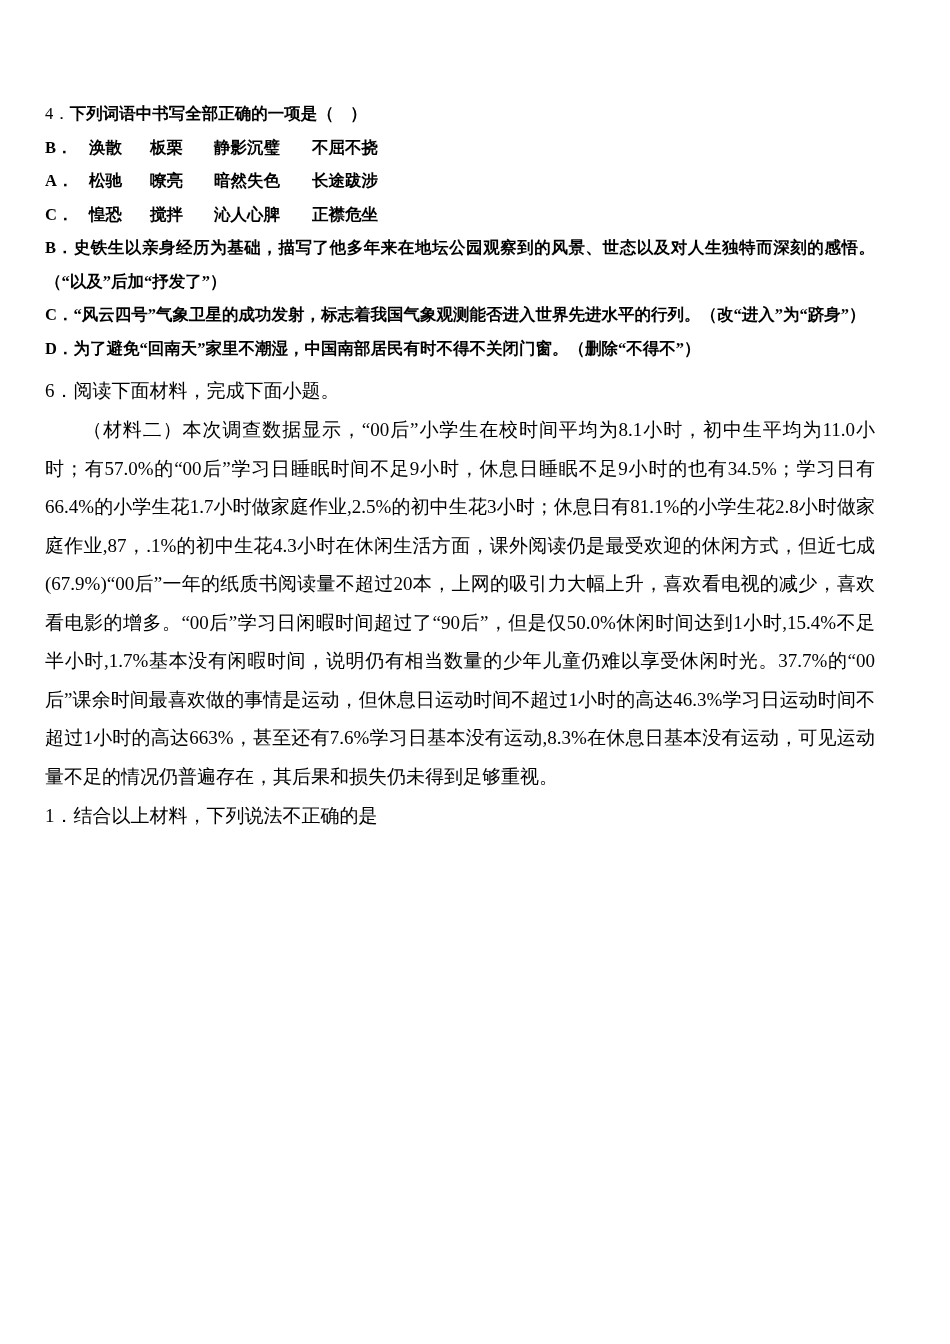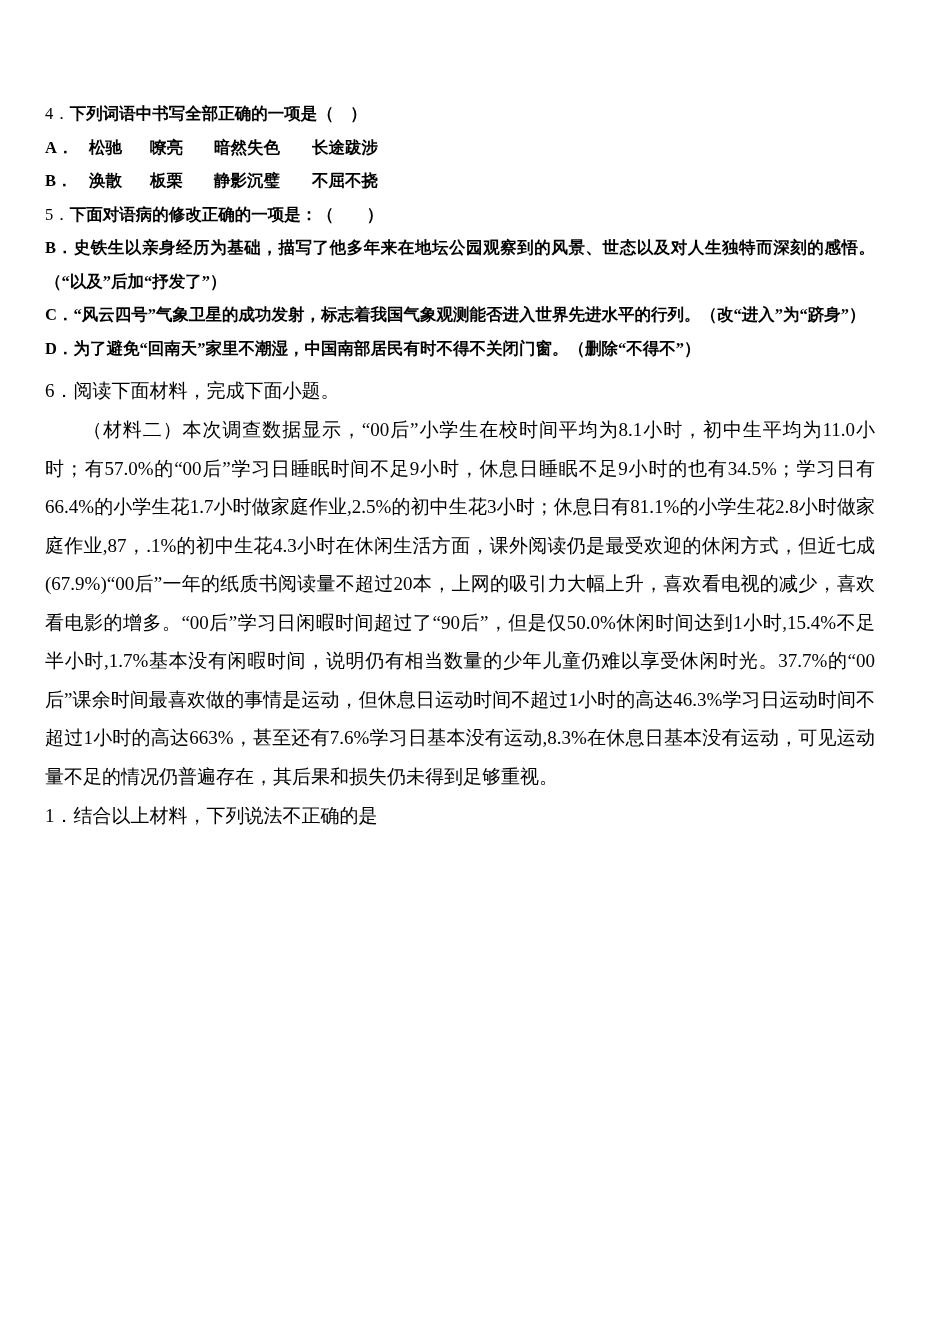--- a/index.html
+++ b/index.html
@@ -39,29 +39,31 @@
 </style>
 </head>
 <body>
 
 <div class="page">
 
   <section class="q-bold">
     <p><span class="qnum">4．</span><span>下列词语中书写全部正确的一项是（　）</span></p>
 
     <p class="optrow">
+      <span class="olabel">B．</span><span class="w w1">涣散</span><span class="w w2">板栗</span><span class="w w3">静影沉璧</span><span class="w w4">不屈不挠</span>
+    </p>
+    <p class="optrow">
       <span class="olabel">A．</span><span class="w w1">松驰</span><span class="w w2">嘹亮</span><span class="w w3">暗然失色</span><span class="w w4">长途跋涉</span>
     </p>
     <p class="optrow">
-      <span class="olabel">B．</span><span class="w w1">涣散</span><span class="w w2">板栗</span><span class="w w3">静影沉璧</span><span class="w w4">不屈不挠</span>
+      <span class="olabel">C．</span><span class="w w1">惶恐</span><span class="w w2">搅拌</span><span class="w w3">沁人心脾</span><span class="w w4">正襟危坐</span>
     </p>
   </section>
 
   <section class="q-bold">
-    <p><span class="qnum">5．</span><span>下面对语病的修改正确的一项是：（　　）</span></p>
 
     <p><span>B．</span><span>史铁生以亲身经历为基础，描写了他多年来在地坛公园观察到的风景、世态以及对人生独特而深刻的感悟。（“以及”后加“抒发了”）</span></p>
     <p><span>C．</span><span>“风云四号”气象卫星的成功发射，标志着我国气象观测能否进入世界先进水平的行列。（改“进入”为“跻身”）</span></p>
     <p><span>D．</span><span>为了避免“回南天”家里不潮湿，中国南部居民有时不得不关闭门窗。（删除“不得不”）</span></p>
   </section>
 
   <section class="q-reg">
     <p class="stem6"><span>6．</span><span>阅读下面材料，完成下面小题。</span></p>
 
     <p class="material">（材料二）本次调查数据显示，“00后”小学生在校时间平均为8.1小时，初中生平均为11.0小时；有57.0%的“00后”学习日睡眠时间不足9小时，休息日睡眠不足9小时的也有34.5%；学习日有66.4%的小学生花1.7小时做家庭作业,2.5%的初中生花3小时；休息日有81.1%的小学生花2.8小时做家庭作业,87，.1%的初中生花4.3小时在休闲生活方面，课外阅读仍是最受欢迎的休闲方式，但近七成(67.9%)“00后”一年的纸质书阅读量不超过20本，上网的吸引力大幅上升，喜欢看电视的减少，喜欢看电影的增多。“00后”学习日闲暇时间超过了“90后”，但是仅50.0%休闲时间达到1小时,15.4%不足半小时,1.7%基本没有闲暇时间，说明仍有相当数量的少年儿童仍难以享受休闲时光。37.7%的“00后”课余时间最喜欢做的事情是运动，但休息日运动时间不超过1小时的高达46.3%学习日运动时间不超过1小时的高达663%，甚至还有7.6%学习日基本没有运动,8.3%在休息日基本没有运动，可见运动量不足的情况仍普遍存在，其后果和损失仍未得到足够重视。</p>

